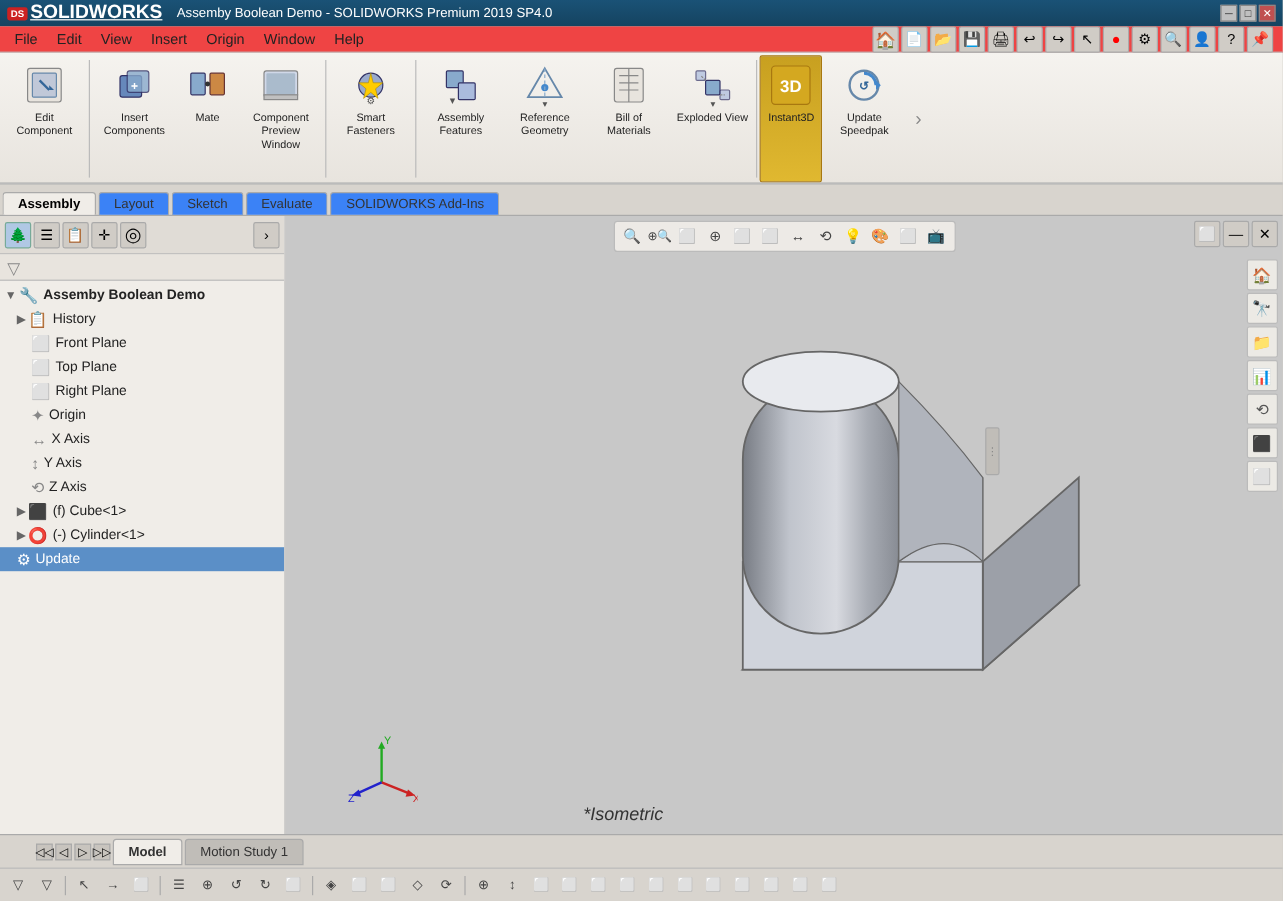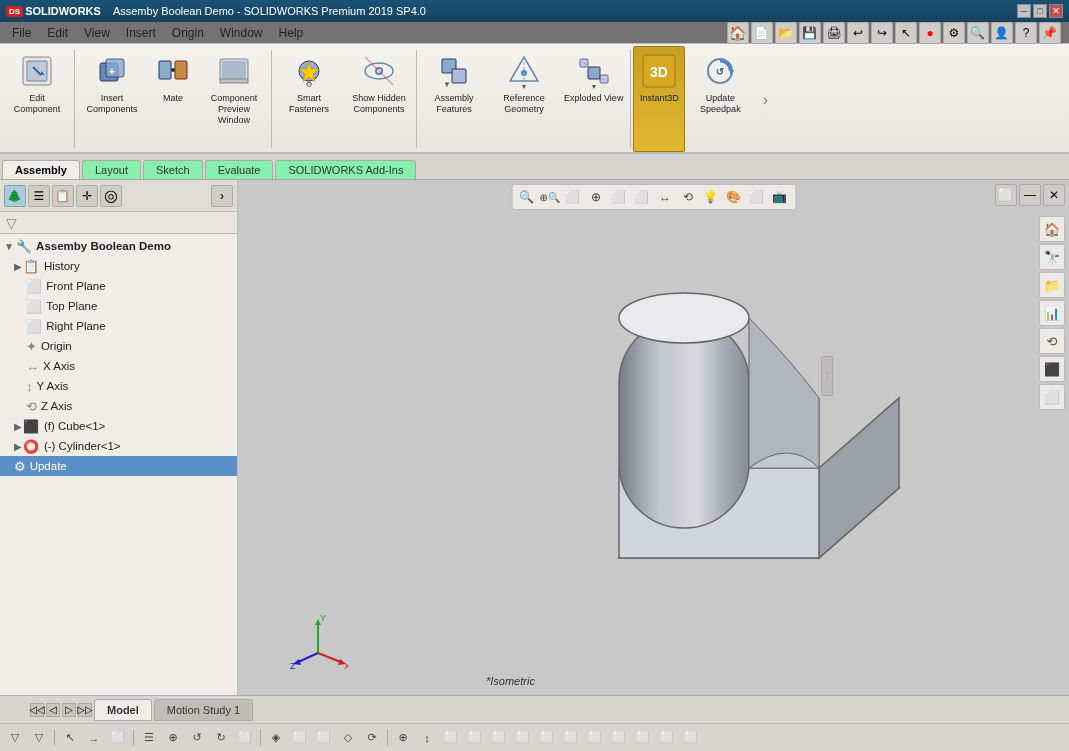--- a/index.html
+++ b/index.html
@@ -16,21 +16,21 @@
       color: white;
       font-size: 11px;
     }
     #titlebar-left { display: flex; align-items: center; gap: 4px; }
     #titlebar-controls { display: flex; gap: 2px; }
     .titlebar-btn { width: 14px; height: 14px; background: #c0c0c0; border: 1px solid #888; font-size: 9px; display: flex; align-items: center; justify-content: center; cursor: pointer; color: #333; }
 
     
     #menubar {
       height: 22px;
-      background: #737373;
+      background: #ef4444;
       display: flex;
       align-items: center;
       border-bottom: 1px solid #bbb;
       padding: 0 4px;
     }
     .menu-item {
       padding: 2px 8px;
       cursor: pointer;
       font-size: 12px;
       color: #222;
@@ -75,21 +75,21 @@
       background: #d8d4ce;
       display: flex;
       align-items: flex-end;
       border-bottom: 1px solid #aaa;
       padding-left: 2px;
     }
     .tab {
       padding: 3px 12px;
       cursor: pointer;
       font-size: 11px;
-      background: #86efac;
+      background: #3b82f6;
       border: 1px solid #aaa;
       border-bottom: none;
       margin-right: 2px;
       border-radius: 3px 3px 0 0;
       color: #333;
     }
     .tab.active { background: #f0ede8; color: #000; font-weight: bold; }
 
     
     #main {
@@ -242,21 +242,21 @@
     #axis-indicator {
       position: absolute;
       bottom: 20px;
       left: 50px;
     }
 
     #isometric-label {
       position: absolute;
       bottom: 8px;
       left: 248px;
-      font-size: 11px;
+      font-size: 15px;
       color: #333;
       font-style: italic;
     }
 
     
     #bottom-tabs {
       height: 28px;
       background: #d8d4ce;
       border-top: 1px solid #aaa;
       display: flex;
@@ -312,21 +312,21 @@
       border-radius: 2px;
     }
   </style>
 </head>
 <body>
 
 <div id="titlebar">
   <div id="titlebar-left">
     <div class="sw-logo">
       <div class="sw-logo-badge">DS</div>
-      <span style="color:white; font-weight:bold; font-size:11px;">SOLIDWORKS</span>
+      <span style="color:white; font-weight:bold; font-size:16px;text-decoration:underline;">SOLIDWORKS</span>
     </div>
     <span style="margin-left:8px; font-size:11px;">Assemby Boolean Demo - SOLIDWORKS Premium 2019 SP4.0</span>
   </div>
   <div id="titlebar-controls">
     <div class="titlebar-btn">─</div>
     <div class="titlebar-btn">□</div>
     <div class="titlebar-btn" style="background:#c05050; color:white;">✕</div>
   </div>
 </div>
 
@@ -416,31 +416,20 @@
       <svg width="36" height="36" viewBox="0 0 36 36">
         <circle cx="18" cy="18" r="10" fill="#99aacc" stroke="#336" stroke-width="1"></circle>
         <polygon points="18,8 20,16 28,16 22,21 24,29 18,24 12,29 14,21 8,16 16,16" fill="#ffcc00" stroke="#aa8800" stroke-width="0.5"></polygon>
         <text x="18" y="34" text-anchor="middle" font-size="8" fill="#555">⚙</text>
       </svg>
     </div>
     <span class="toolbar-label">Smart Fasteners</span>
   </div>
 
 
-  <div class="toolbar-btn">
-    <div class="toolbar-icon">
-      <svg width="36" height="36" viewBox="0 0 36 36">
-        <ellipse cx="18" cy="18" rx="14" ry="8" fill="none" stroke="#6688aa" stroke-width="1.5"></ellipse>
-        <circle cx="18" cy="18" r="4" fill="#4488cc"></circle>
-        <circle cx="18" cy="18" r="2" fill="white"></circle>
-        <line x1="4" y1="4" x2="32" y2="32" stroke="#cc4444" stroke-width="1.5" opacity="0.5"></line>
-      </svg>
-    </div>
-    <span class="toolbar-label">Show Hidden Components</span>
-  </div>
 
   <div class="toolbar-separator"></div>
 
   <div class="toolbar-btn">
     <div class="toolbar-icon">
       <svg width="36" height="36" viewBox="0 0 36 36">
         <rect x="6" y="6" width="14" height="14" rx="1" fill="#88aacc" stroke="#336" stroke-width="1"></rect>
         <rect x="16" y="16" width="14" height="14" rx="1" fill="#aabbdd" stroke="#336" stroke-width="1"></rect>
         <text x="11" y="34" text-anchor="middle" font-size="9" fill="#555">▾</text>
       </svg>
@@ -454,20 +443,32 @@
         <polygon points="18,4 32,28 4,28" fill="none" stroke="#6688aa" stroke-width="1.5"></polygon>
         <circle cx="18" cy="20" r="3" fill="#4488cc"></circle>
         <line x1="18" y1="4" x2="18" y2="28" stroke="#88aacc" stroke-width="1" stroke-dasharray="3,2"></line>
         <text x="18" y="36" text-anchor="middle" font-size="8" fill="#555">▾</text>
       </svg>
     </div>
     <span class="toolbar-label">Reference Geometry</span>
   </div>
 
 
+  <div class="toolbar-btn">
+    <div class="toolbar-icon">
+      <svg width="36" height="36" viewBox="0 0 36 36">
+        <rect x="6" y="4" width="24" height="28" rx="2" fill="#e8e4de" stroke="#888" stroke-width="1"></rect>
+        <line x1="10" y1="10" x2="26" y2="10" stroke="#888" stroke-width="1"></line>
+        <line x1="10" y1="16" x2="26" y2="16" stroke="#888" stroke-width="1"></line>
+        <line x1="10" y1="22" x2="26" y2="22" stroke="#888" stroke-width="1"></line>
+        <line x1="18" y1="4" x2="18" y2="32" stroke="#888" stroke-width="1"></line>
+      </svg>
+    </div>
+    <span class="toolbar-label">Bill of Materials</span>
+  </div>
 
   <div class="toolbar-btn">
     <div class="toolbar-icon">
       <svg width="36" height="36" viewBox="0 0 36 36">
         <rect x="12" y="14" width="12" height="12" rx="1" fill="#88aacc" stroke="#336" stroke-width="1"></rect>
         <rect x="4" y="6" width="8" height="8" rx="1" fill="#aabbdd" stroke="#336" stroke-width="1" opacity="0.7"></rect>
         <rect x="24" y="22" width="8" height="8" rx="1" fill="#aabbdd" stroke="#336" stroke-width="1" opacity="0.7"></rect>
         <line x1="12" y1="14" x2="8" y2="10" stroke="#888" stroke-width="1" stroke-dasharray="2,1"></line>
         <line x1="24" y1="26" x2="28" y2="26" stroke="#888" stroke-width="1" stroke-dasharray="2,1"></line>
         <text x="18" y="36" text-anchor="middle" font-size="8" fill="#555">▾</text>

